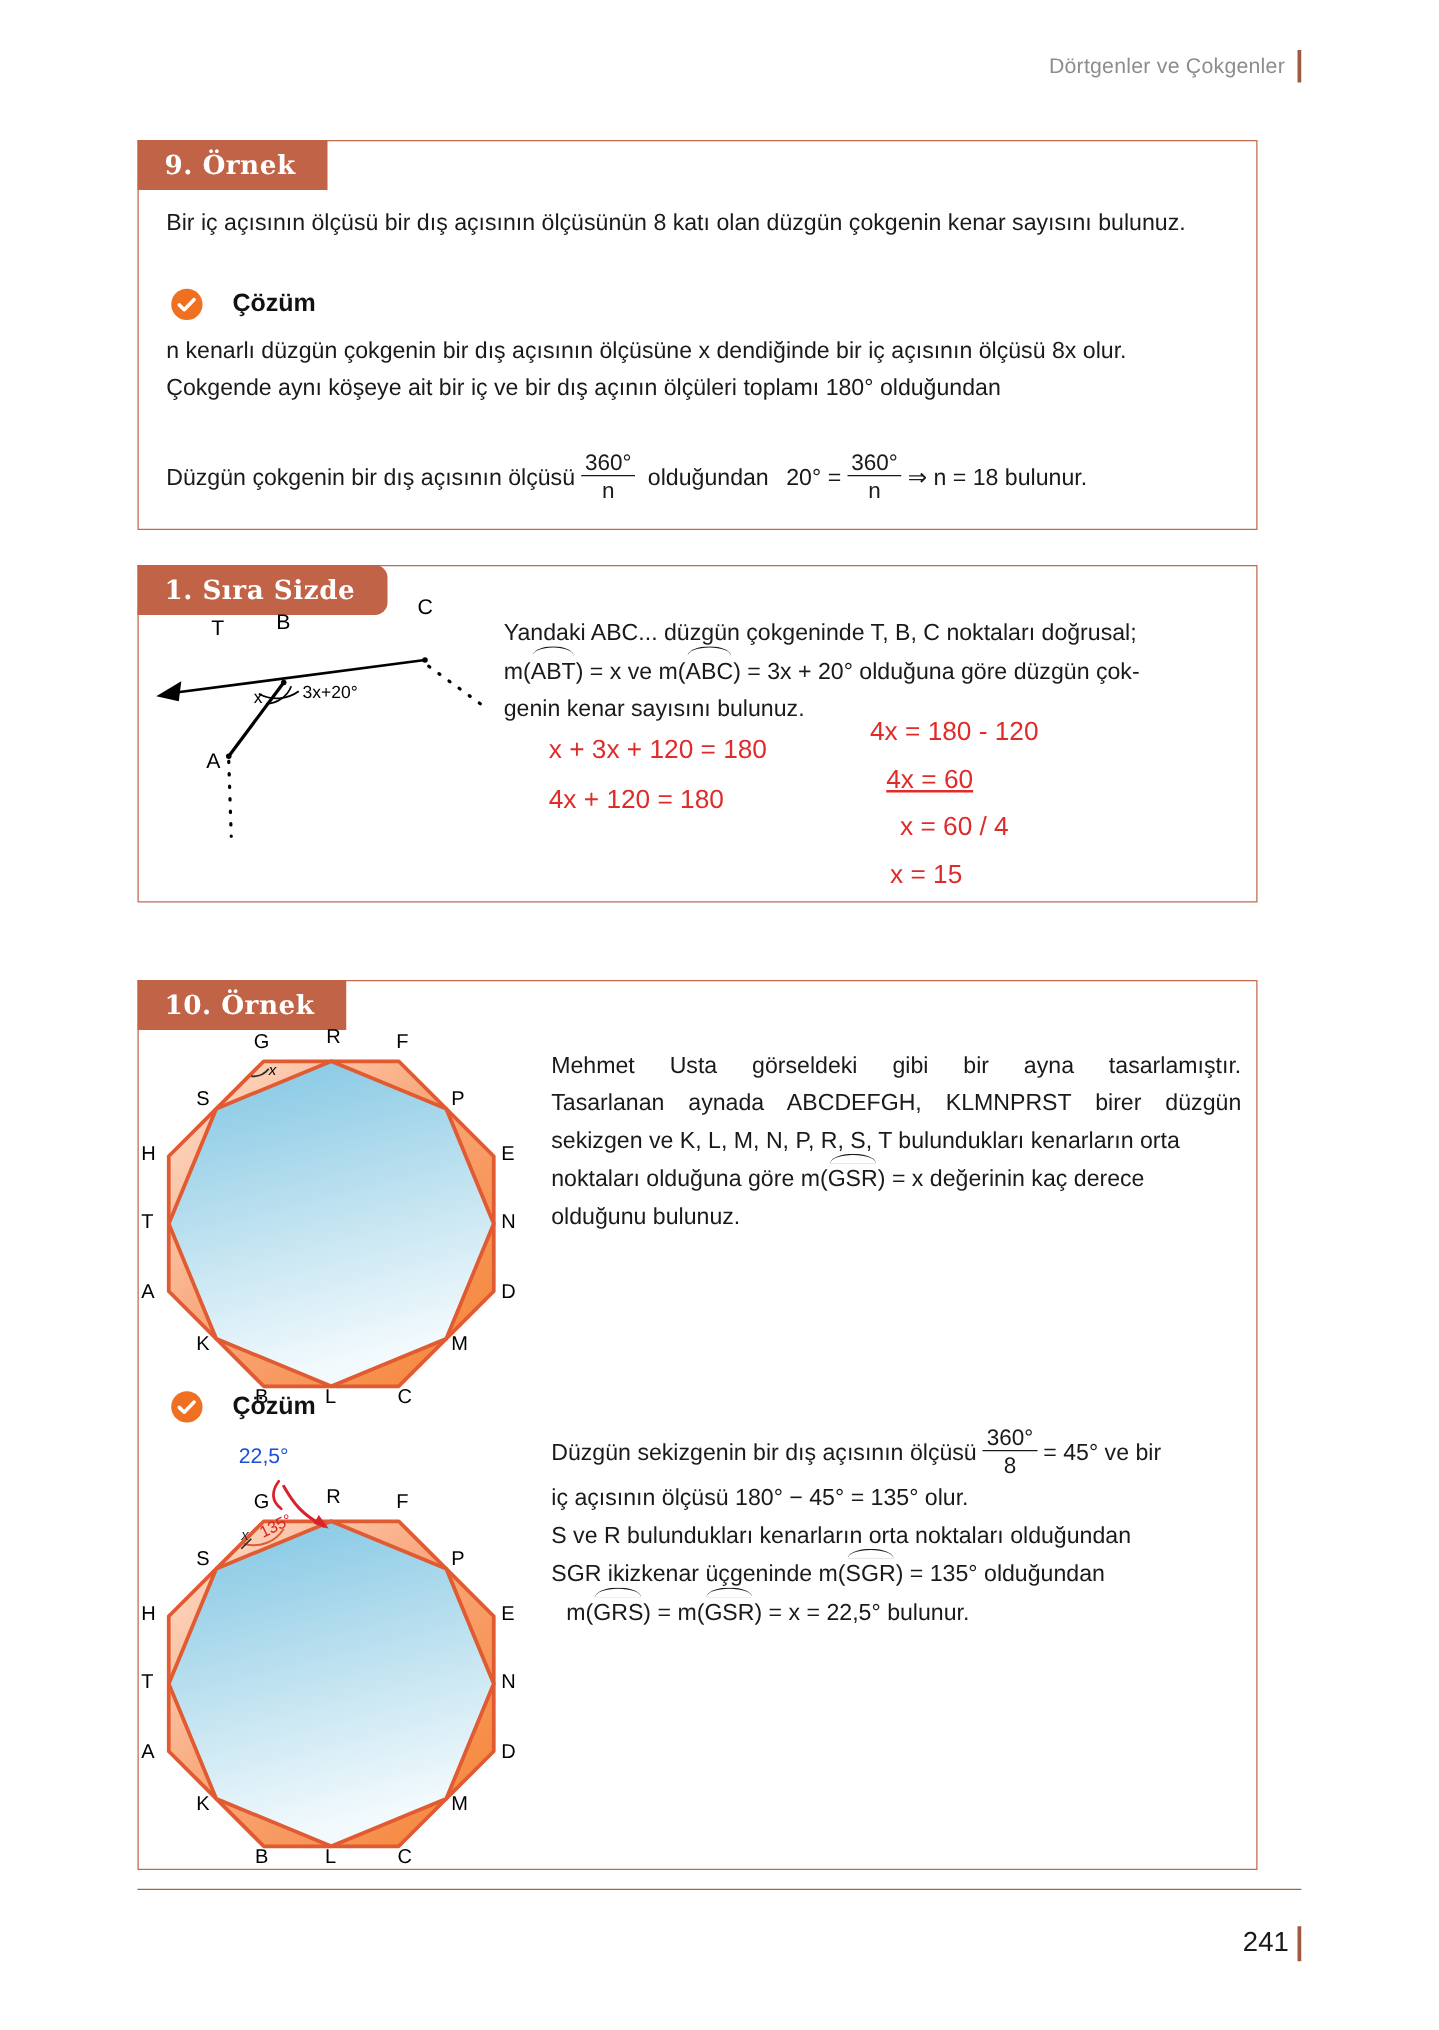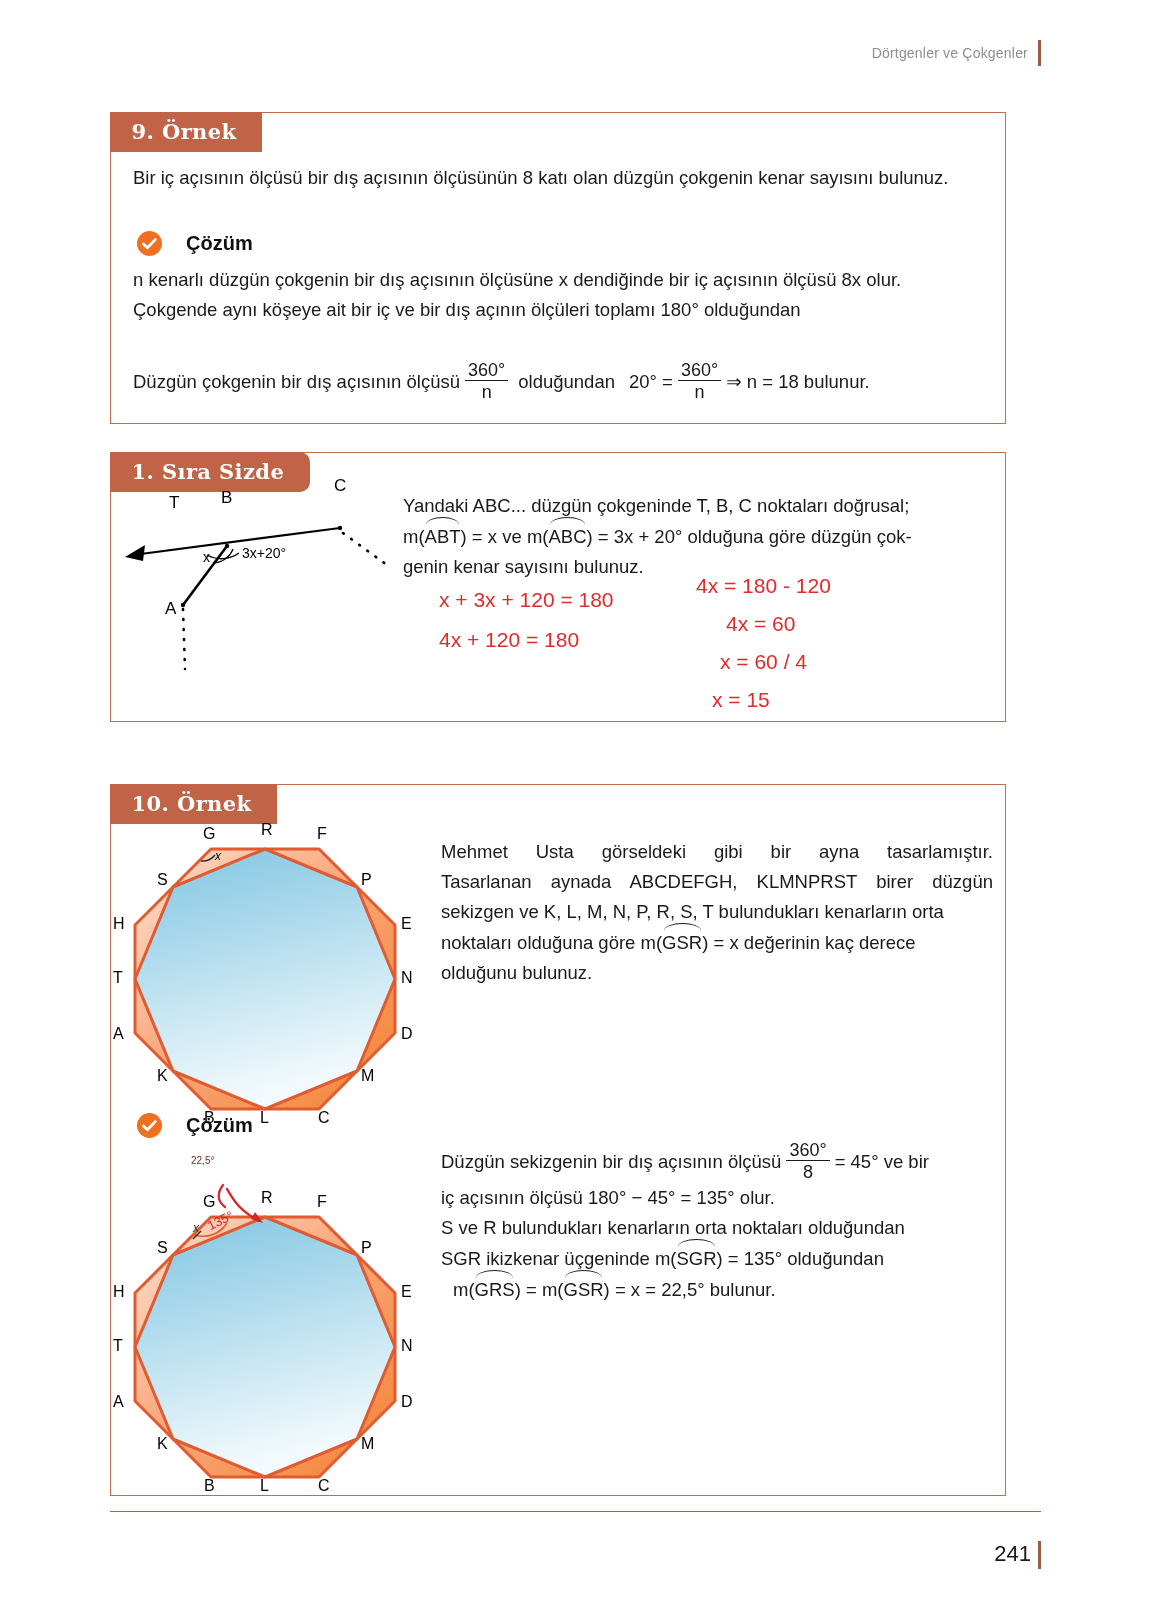--- a/index.html
+++ b/index.html
@@ -19,21 +19,21 @@
   
   .page-header {
     position: absolute;
     top: 40px;
     right: 110px;
     display: flex;
     align-items: center;
     gap: 10px;
   }
   .page-header .hdr-text {
-    font-size: 14px;
+    font-size: 17px;
     color: #8d8d8d;
     letter-spacing: 0.2px;
     white-space: nowrap;
   }
   .page-header .hdr-rule {
     width: 3px;
     height: 26px;
     background: #a05a43;
   }
 
@@ -263,21 +263,21 @@
     </div>
     <div class="para">genin kenar sayısını bulunuz.</div>
   </div>
 
   <div style="position:absolute; left:328px; top:135px;">
     <div class="red-ans">x + 3x + 120 = 180</div>
     <div class="red-ans" style="margin-top:16px;">4x + 120 = 180</div>
   </div>
   <div style="position:absolute; left:585px; top:121px;">
     <div class="red-ans">4x = 180 - 120</div>
-    <div class="red-ans" style="margin-top:14px; margin-left:30px;">4x = 60</div>
+    <div class="red-ans" style="margin-top:14px; margin-left:13px;text-decoration:underline;">4x = 60</div>
     <div class="red-ans" style="margin-top:14px; margin-left:24px;">x = 60 / 4</div>
     <div class="red-ans" style="margin-top:14px; margin-left:16px;">x = 15</div>
   </div>
 </div>
 
 <div class="section" style="top:784px; height:712px;">
   <div class="section-tab">10. Örnek</div>
 
   <div style="position:absolute; left:24px; top:46px; width:296px; height:286px;">
     <svg width="296" height="286" viewBox="0 0 296 286" aria-hidden="true">
@@ -362,21 +362,21 @@
 
       <path d="M60 58 A 28 28 0 0 0 92 46" fill="none" stroke="#e05a32" stroke-width="1.6"></path>
 
       <path d="M58 62 L66 54" stroke="#2b2b2b" stroke-width="1.4"></path>
 
       <path d="M92 12 C 100 26, 106 34, 124 44" fill="none" stroke="#d8232a" stroke-width="2.4" stroke-linecap="round"></path>
       <polygon points="128,46 116,42 120,35" fill="#d8232a"></polygon>
       <path d="M88 8 C 82 16, 82 24, 90 30" fill="none" stroke="#d8232a" stroke-width="2.2" stroke-linecap="round"></path>
     </svg>
     
-    <span style="position:absolute; left:56px; top:-22px; font-size:10px; color:#7f1d1d;">22,5°</span>
+    <span style="position:absolute; left:56px; top:-22px; font-size:17px; color:#1d4ed8;">22,5°</span>
     
     <span style="position:absolute; left:72px; top:36px; font-size:13px; color:#d8232a; transform:rotate(-26deg);">135°</span>
     <span style="position:absolute; left:58px; top:44px; font-size:12px; font-style:italic; color:#2b2b2b;">x</span>
     
     <span style="position:absolute; left:68px; top:16px; font-size:16px;">G</span>
     <span style="position:absolute; left:182px; top:16px; font-size:16px;">F</span>
     <span style="position:absolute; left:266px; top:106px; font-size:16px;">E</span>
     <span style="position:absolute; left:266px; top:216px; font-size:16px;">D</span>
     <span style="position:absolute; left:183px; top:300px; font-size:16px;">C</span>
     <span style="position:absolute; left:69px; top:300px; font-size:16px;">B</span>

